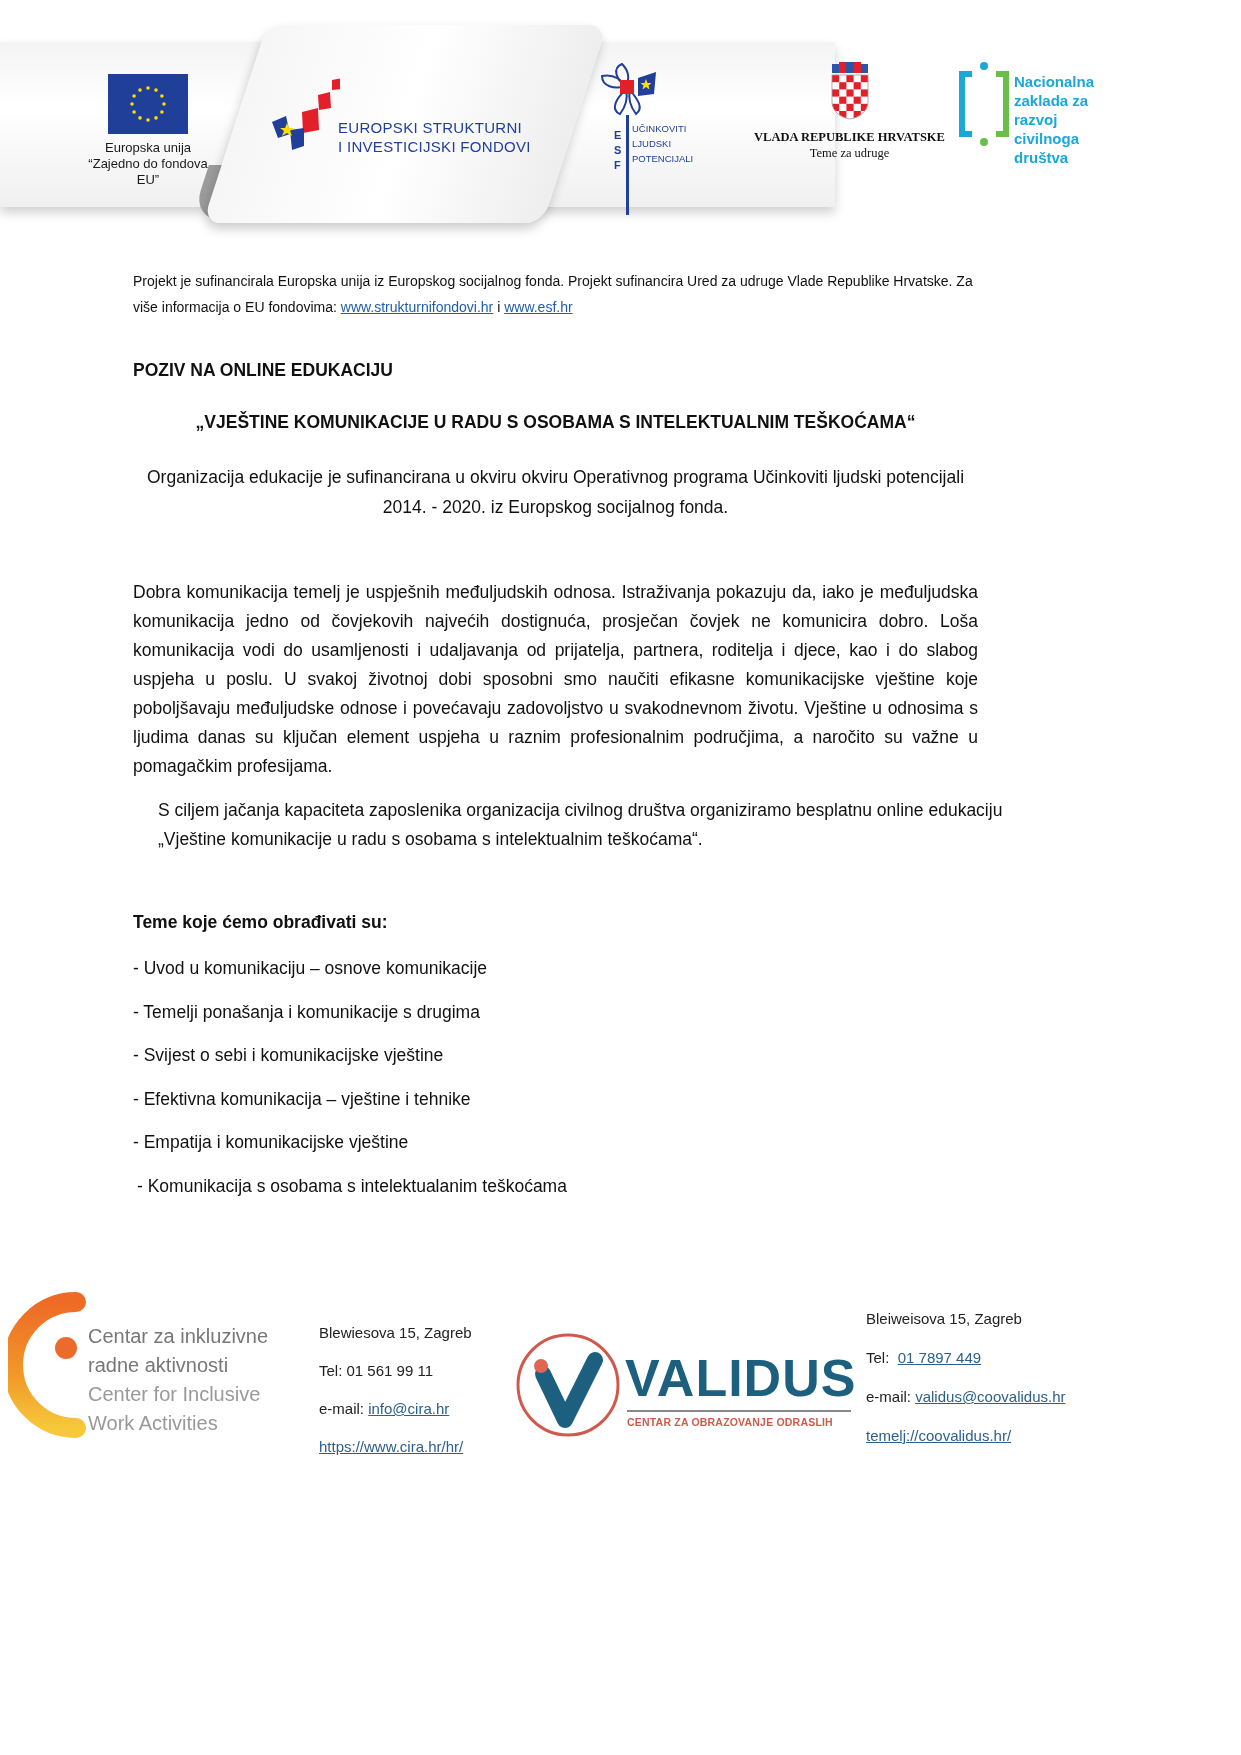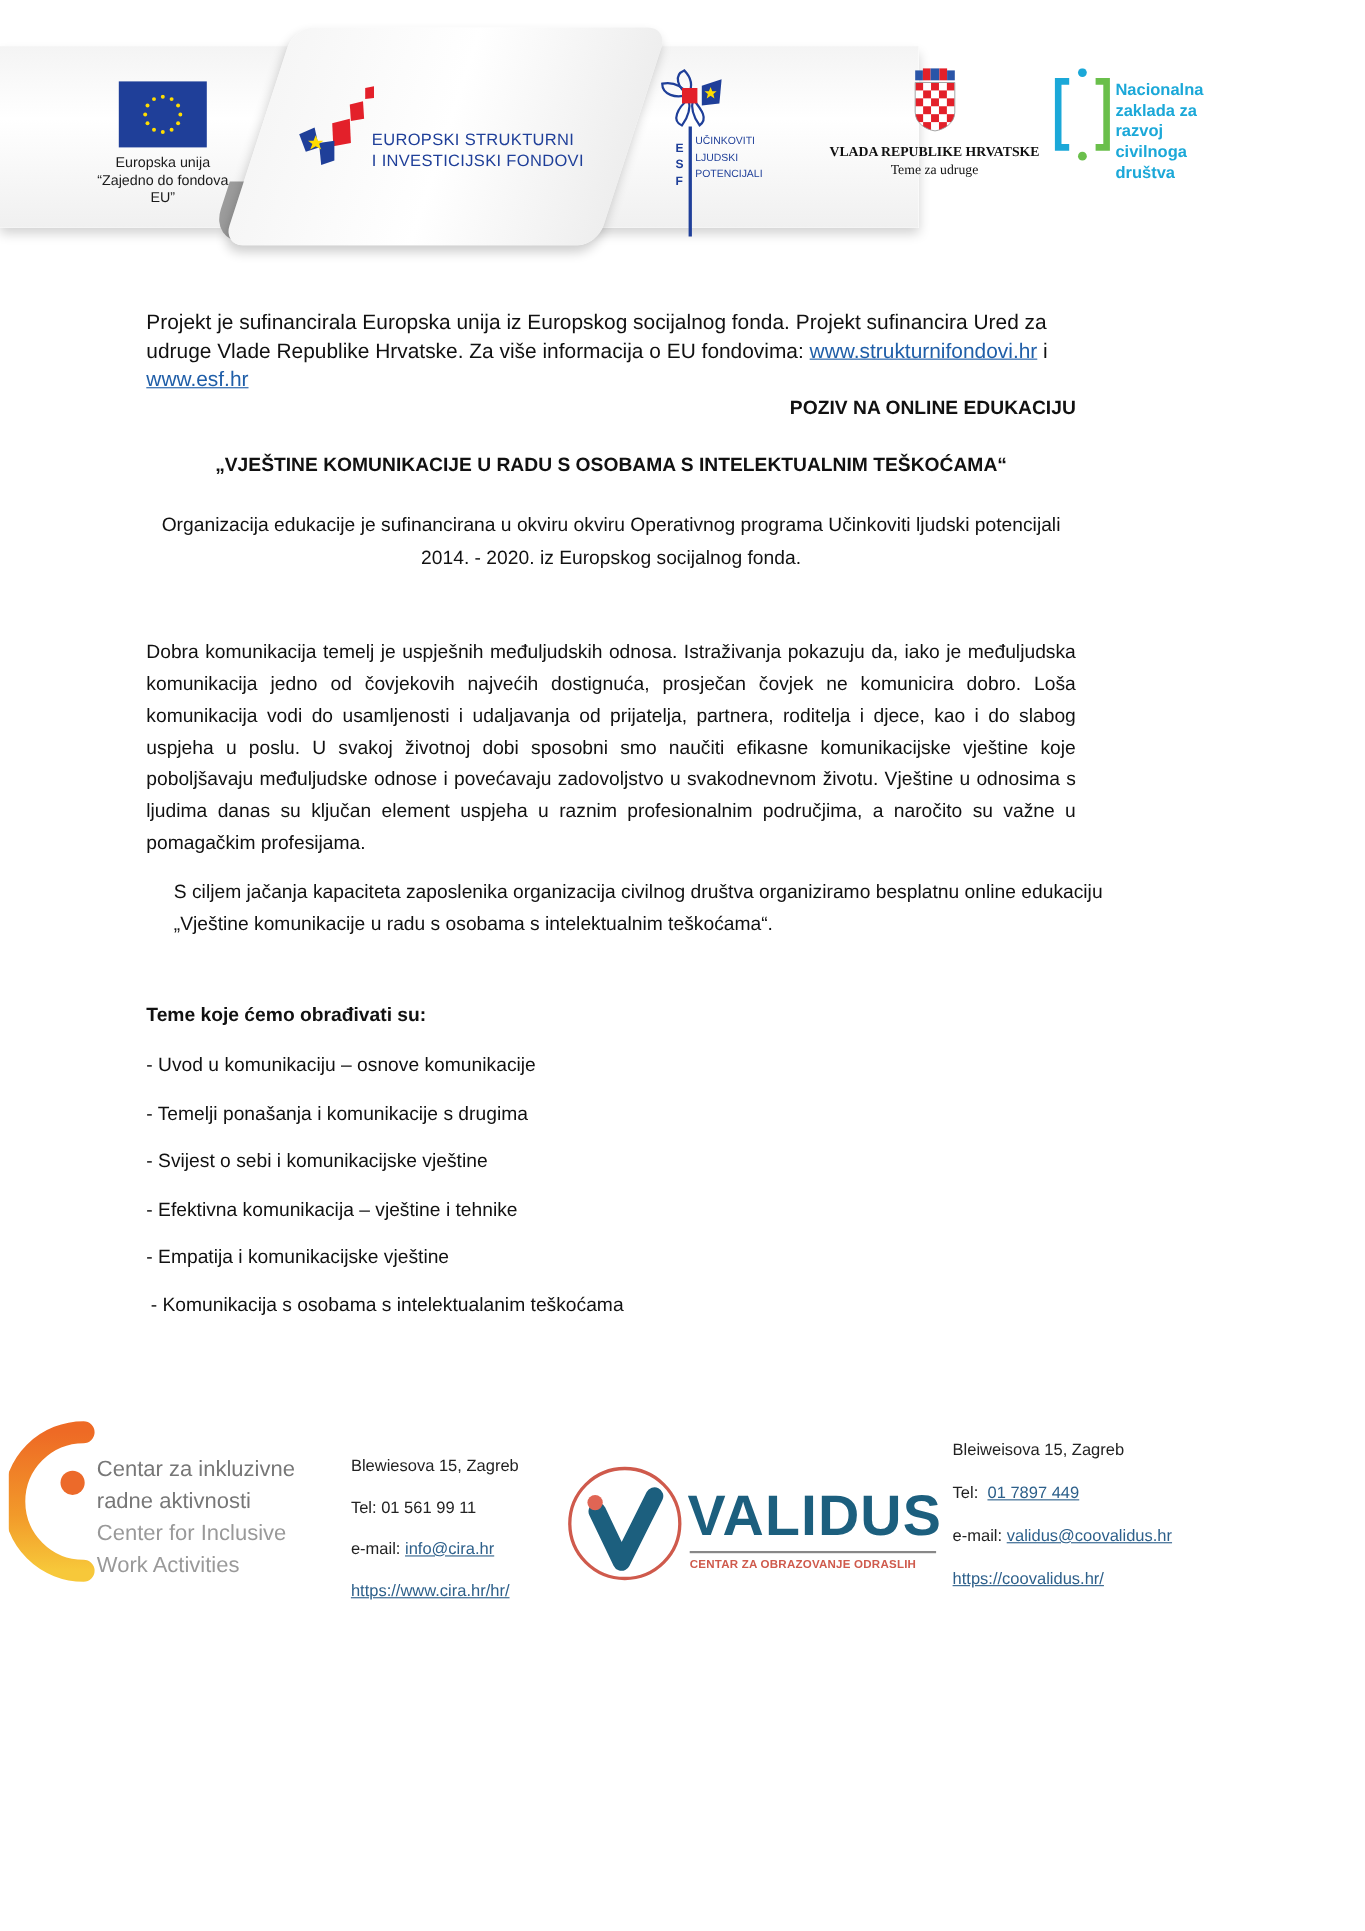--- a/index.html
+++ b/index.html
@@ -31,23 +31,23 @@
 
   .gov-logo { position: absolute; left: 752px; top: 62px; width: 195px; text-align: center; }
   .gov-title { font-family: "Liberation Serif", serif; font-weight: bold; font-size: 12.5px; color: #111; margin-top: 6px; }
   .gov-sub { font-family: "Liberation Serif", serif; font-size: 12.5px; color: #111; margin-top: 1px; }
 
   .nzrcd-logo { position: absolute; left: 958px; top: 62px; width: 160px; height: 110px; }
   .nzrcd-text { position: absolute; left: 56px; top: 10px; font-size: 15px; font-weight: bold; color: #1ba8d8; line-height: 19px; }
 
   
   .content { position: absolute; left: 133px; top: 0; width: 845px; font-family: "Liberation Sans", sans-serif; }
-  .intro { position: absolute; top: 281px; width: 845px; font-size: 19px; line-height: 26px; color: #111; }
+  .intro { position: absolute; top: 268px; width: 845px; font-size: 14px; line-height: 26px; color: #111; }
   a.link { color: #1f5ea8; text-decoration: underline; }
-  .heading1 { position: absolute; top: 360px; width: 845px; text-align: right; font-size: 17.5px; font-weight: bold; }
+  .heading1 { position: absolute; top: 360px; width: 845px; text-align: left; font-size: 17.5px; font-weight: bold; }
   .heading2 { position: absolute; top: 412px; width: 845px; text-align: center; font-size: 17.5px; font-weight: bold; }
   .subtitle { position: absolute; top: 462px; width: 845px; text-align: center; font-size: 17.5px; line-height: 30px; }
   .para1 { position: absolute; top: 578px; width: 845px; text-align: justify; font-size: 17.5px; line-height: 29px; }
   .para2 { position: absolute; top: 796px; width: 845px; font-size: 17.5px; line-height: 29px; margin-left: 25px; }
   .topics-heading { position: absolute; top: 912px; font-size: 17.5px; font-weight: bold; }
   .topics { position: absolute; top: 956px; list-style: none; font-size: 17.5px; }
   .topics li { height: 43.6px; line-height: 24px; }
   .topics li.indent { padding-left: 4px; }
 
   
@@ -422,14 +422,14 @@
   </svg>
   <div class="validus-word">VALIDUS</div>
   <div class="validus-line"></div>
   <div class="validus-sub">CENTAR ZA OBRAZOVANJE ODRASLIH</div>
 </div>
 
 <div class="validus-contact">
   <div>Bleiweisova 15, Zagreb</div>
   <div><span style="white-space:pre">Tel:  </span><a class="flink">01 7897 449</a></div>
   <div><span>e-mail: </span><a class="flink">validus@coovalidus.hr</a></div>
-  <div><a class="flink">https://coovalidus.hr/</a></div>
+  <div><a class="flink">temelj://coovalidus.hr/</a></div>
 </div>
 
 </body></html>

